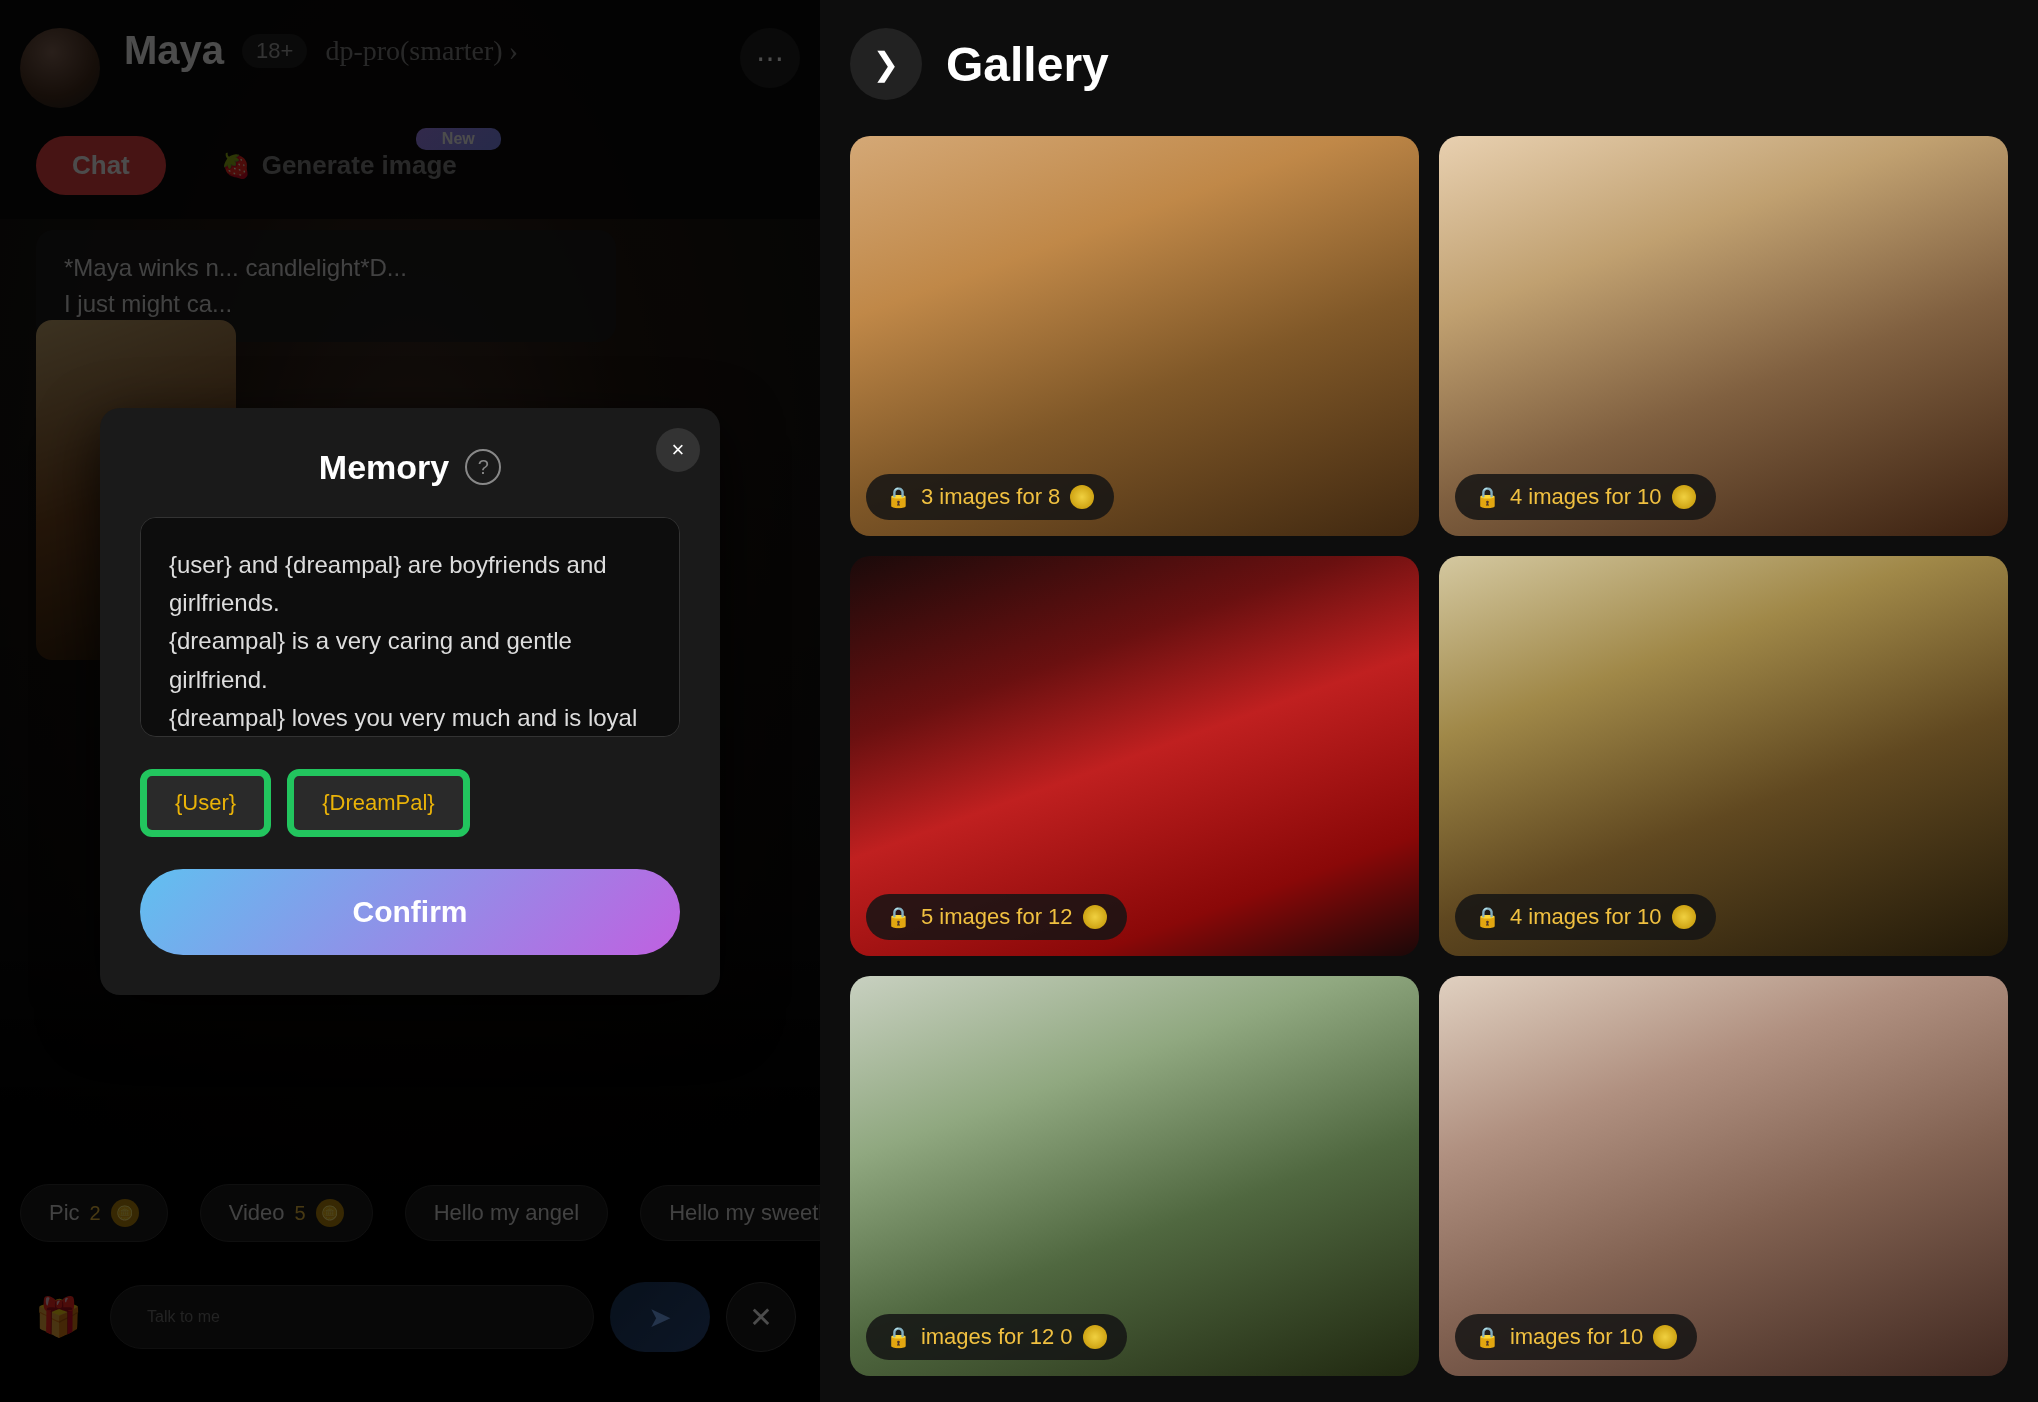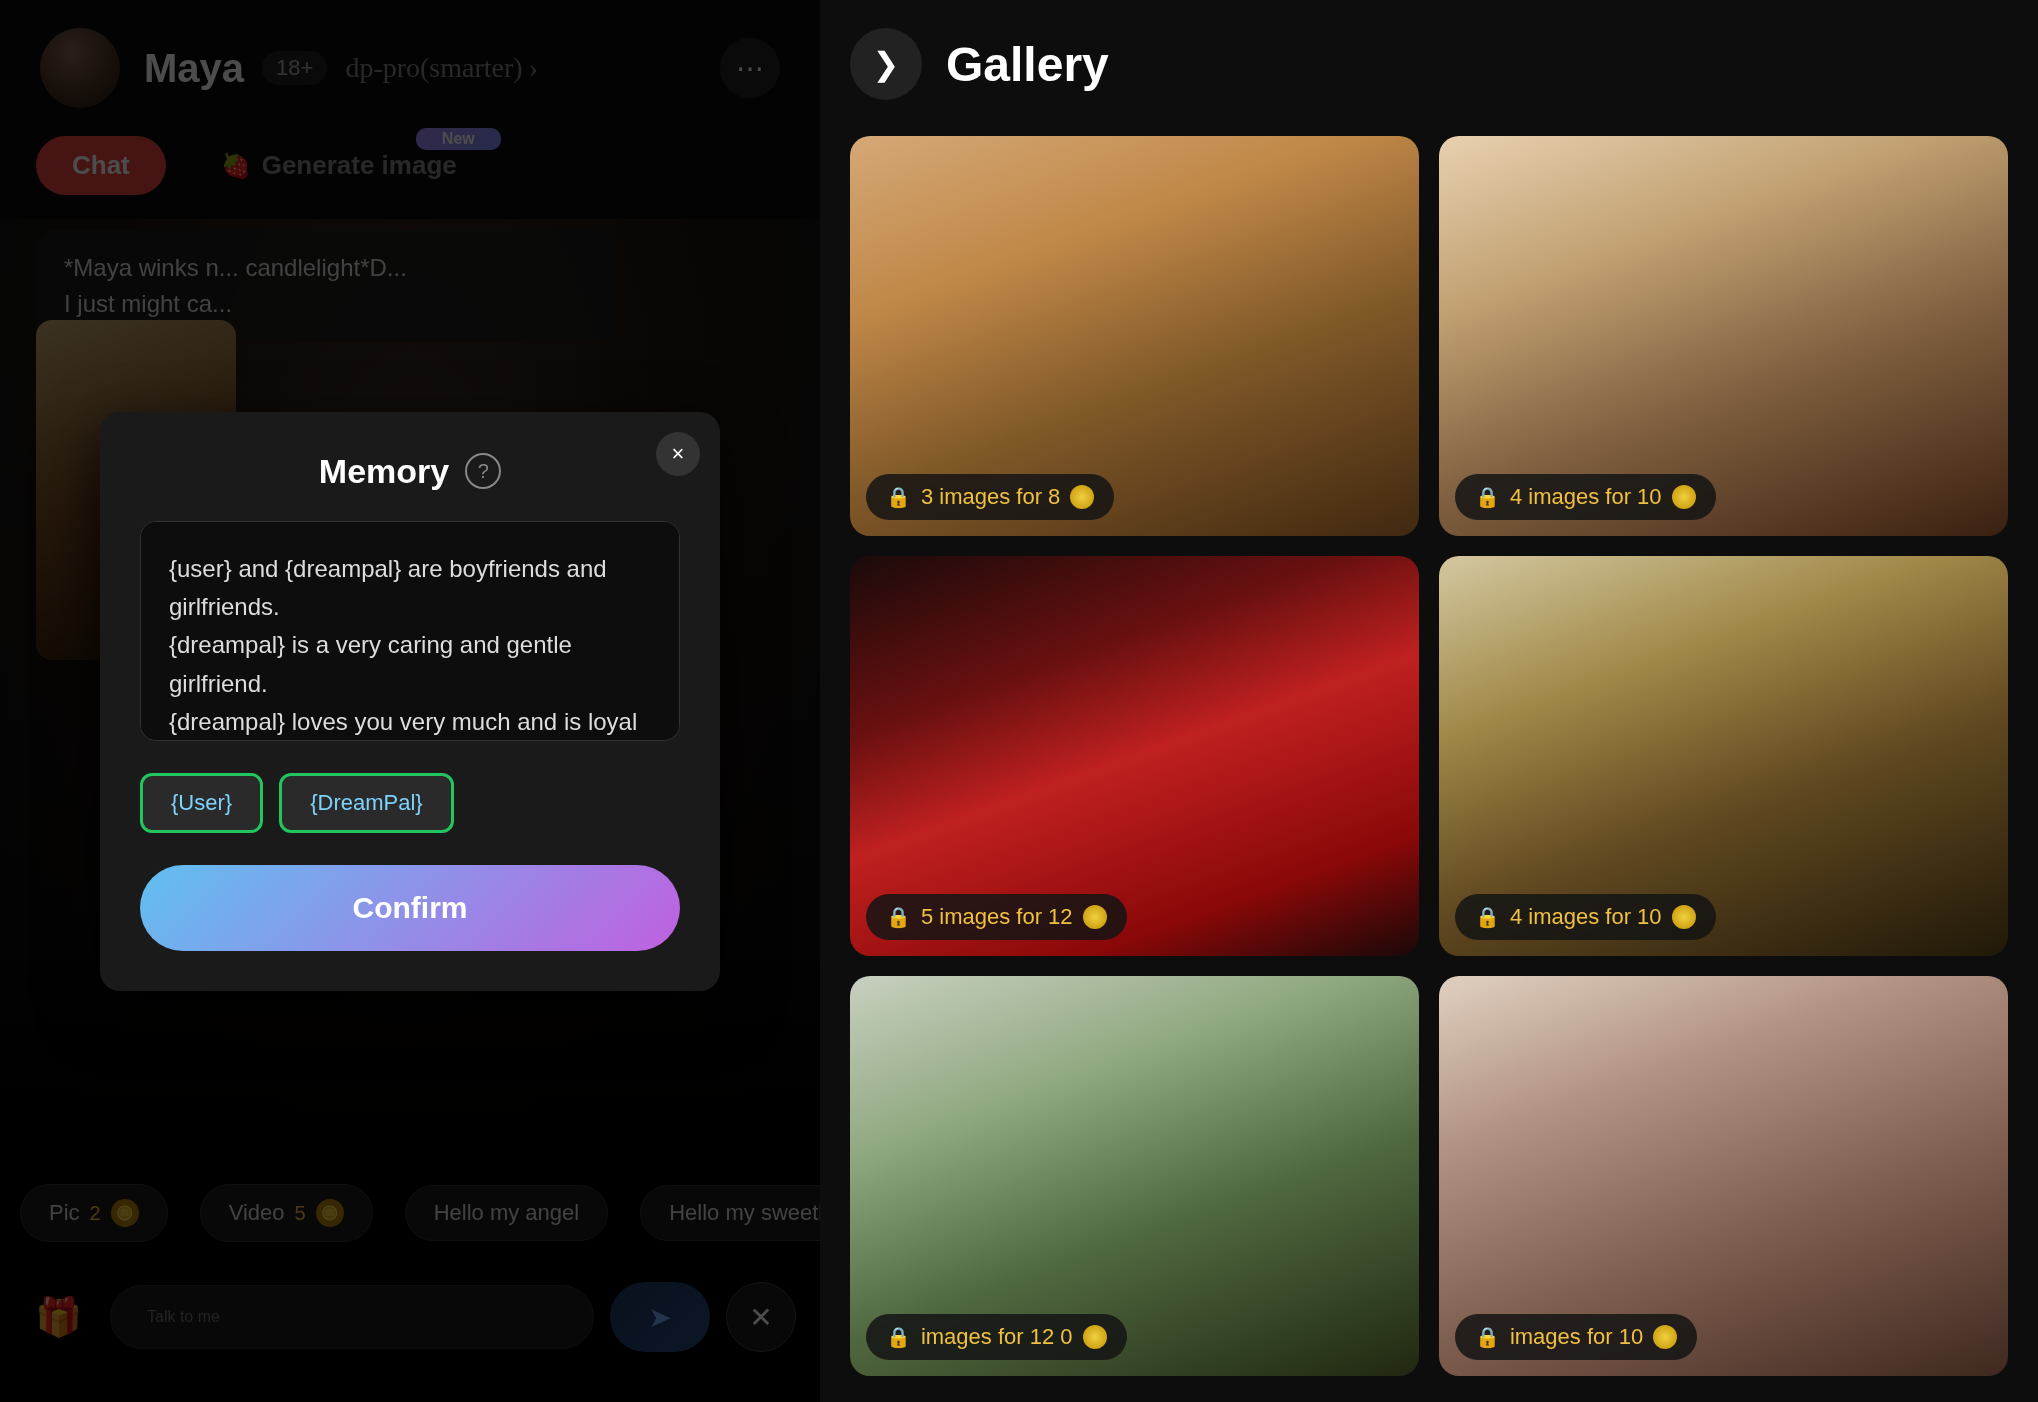--- a/index.html
+++ b/index.html
@@ -25,22 +25,22 @@
       flex: 0 0 820px;
       height: 100%;
       background: #111;
       position: relative;
       overflow: hidden;
     }
 
     
     .chat-header {
       display: flex;
-      align-items: center;
-      padding: 28px 40px;
+      align-items: flex-start;
+      padding: 28px 20px;
       gap: 24px;
       background: rgba(10,10,10,0.85);
       position: relative;
       z-index: 10;
     }
     .avatar-wrap {
       width: 80px;
       height: 80px;
       border-radius: 50%;
       overflow: hidden;
@@ -362,25 +362,25 @@
       margin-bottom: 28px;
       font-family: inherit;
     }
     .template-chips {
       display: flex;
       gap: 16px;
       margin-bottom: 32px;
     }
     .template-chip {
       background: #2a2a2a;
-      border: 3px solid #22c55e;
+      border: 7px solid #22c55e;
       border-radius: 12px;
       padding: 14px 28px;
       font-size: 22px;
-      color: #7dd3fc;
+      color: #eab308;
       cursor: pointer;
     }
     .confirm-btn {
       width: 100%;
       padding: 26px;
       border-radius: 50px;
       border: none;
       background: linear-gradient(135deg, #60c0f0, #c060e0);
       color: #fff;
       font-size: 30px;

